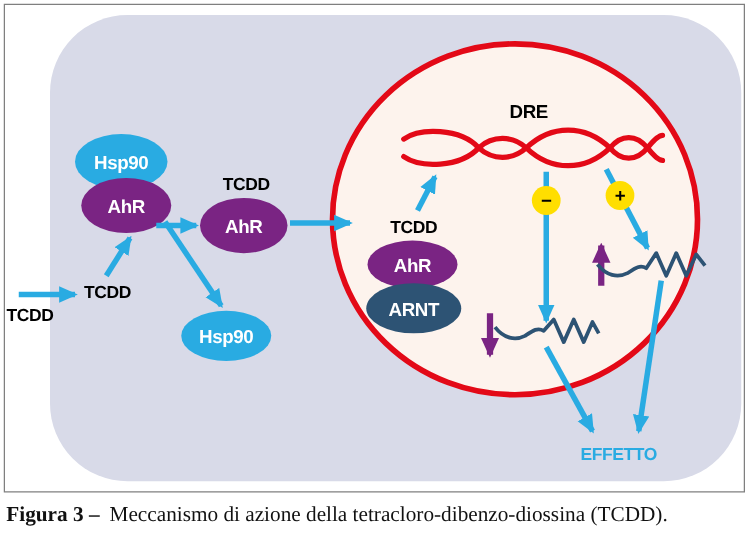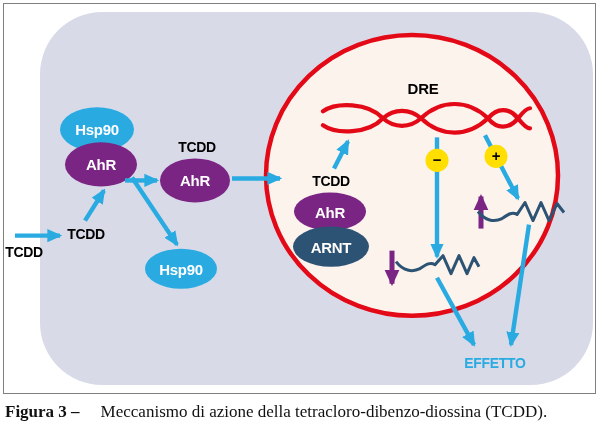--- a/index.html
+++ b/index.html
@@ -17,21 +17,21 @@
   .fill-yellow{fill:var(--yellow);}
   .s-cyan{stroke:var(--cyan);}
   .s-red{stroke:var(--red);}
   .s-purple{stroke:var(--purple);}
   .s-navy{stroke:var(--dark_blue);}
   .lbl{font-family:"Liberation Sans",sans-serif;font-weight:bold;fill:var(--ink);letter-spacing:-0.3px;}
   .lbl-white{font-family:"Liberation Sans",sans-serif;font-weight:bold;fill:#ffffff;letter-spacing:-0.3px;}
   .lbl-cyan{font-family:"Liberation Sans",sans-serif;font-weight:bold;fill:var(--cyan);letter-spacing:-0.3px;}
   #caption{position:absolute;left:5px;top:402px;width:592px;
            font-family:"Liberation Serif",serif;font-size:17px;color:#111;white-space:nowrap;}
-  #caption .cap-prefix{font-weight:bold;margin-right:21px;}
+  #caption .cap-prefix{font-weight:bold;margin-right:8px;}
 </style>
 </head>
 <body>
 
 <div id="canvas">
   <div id="figure-box">
     <svg viewBox="4 4 591 388" preserveAspectRatio="none">
       <defs>
         <marker id="mh-cyan" viewBox="0 0 10 10" refX="8.5" refY="5" markerWidth="3.4" markerHeight="3.4" orient="auto-start-reverse">
           <path d="M0,0.6 L10,5 L0,9.4 z" class="fill-cyan"></path>

